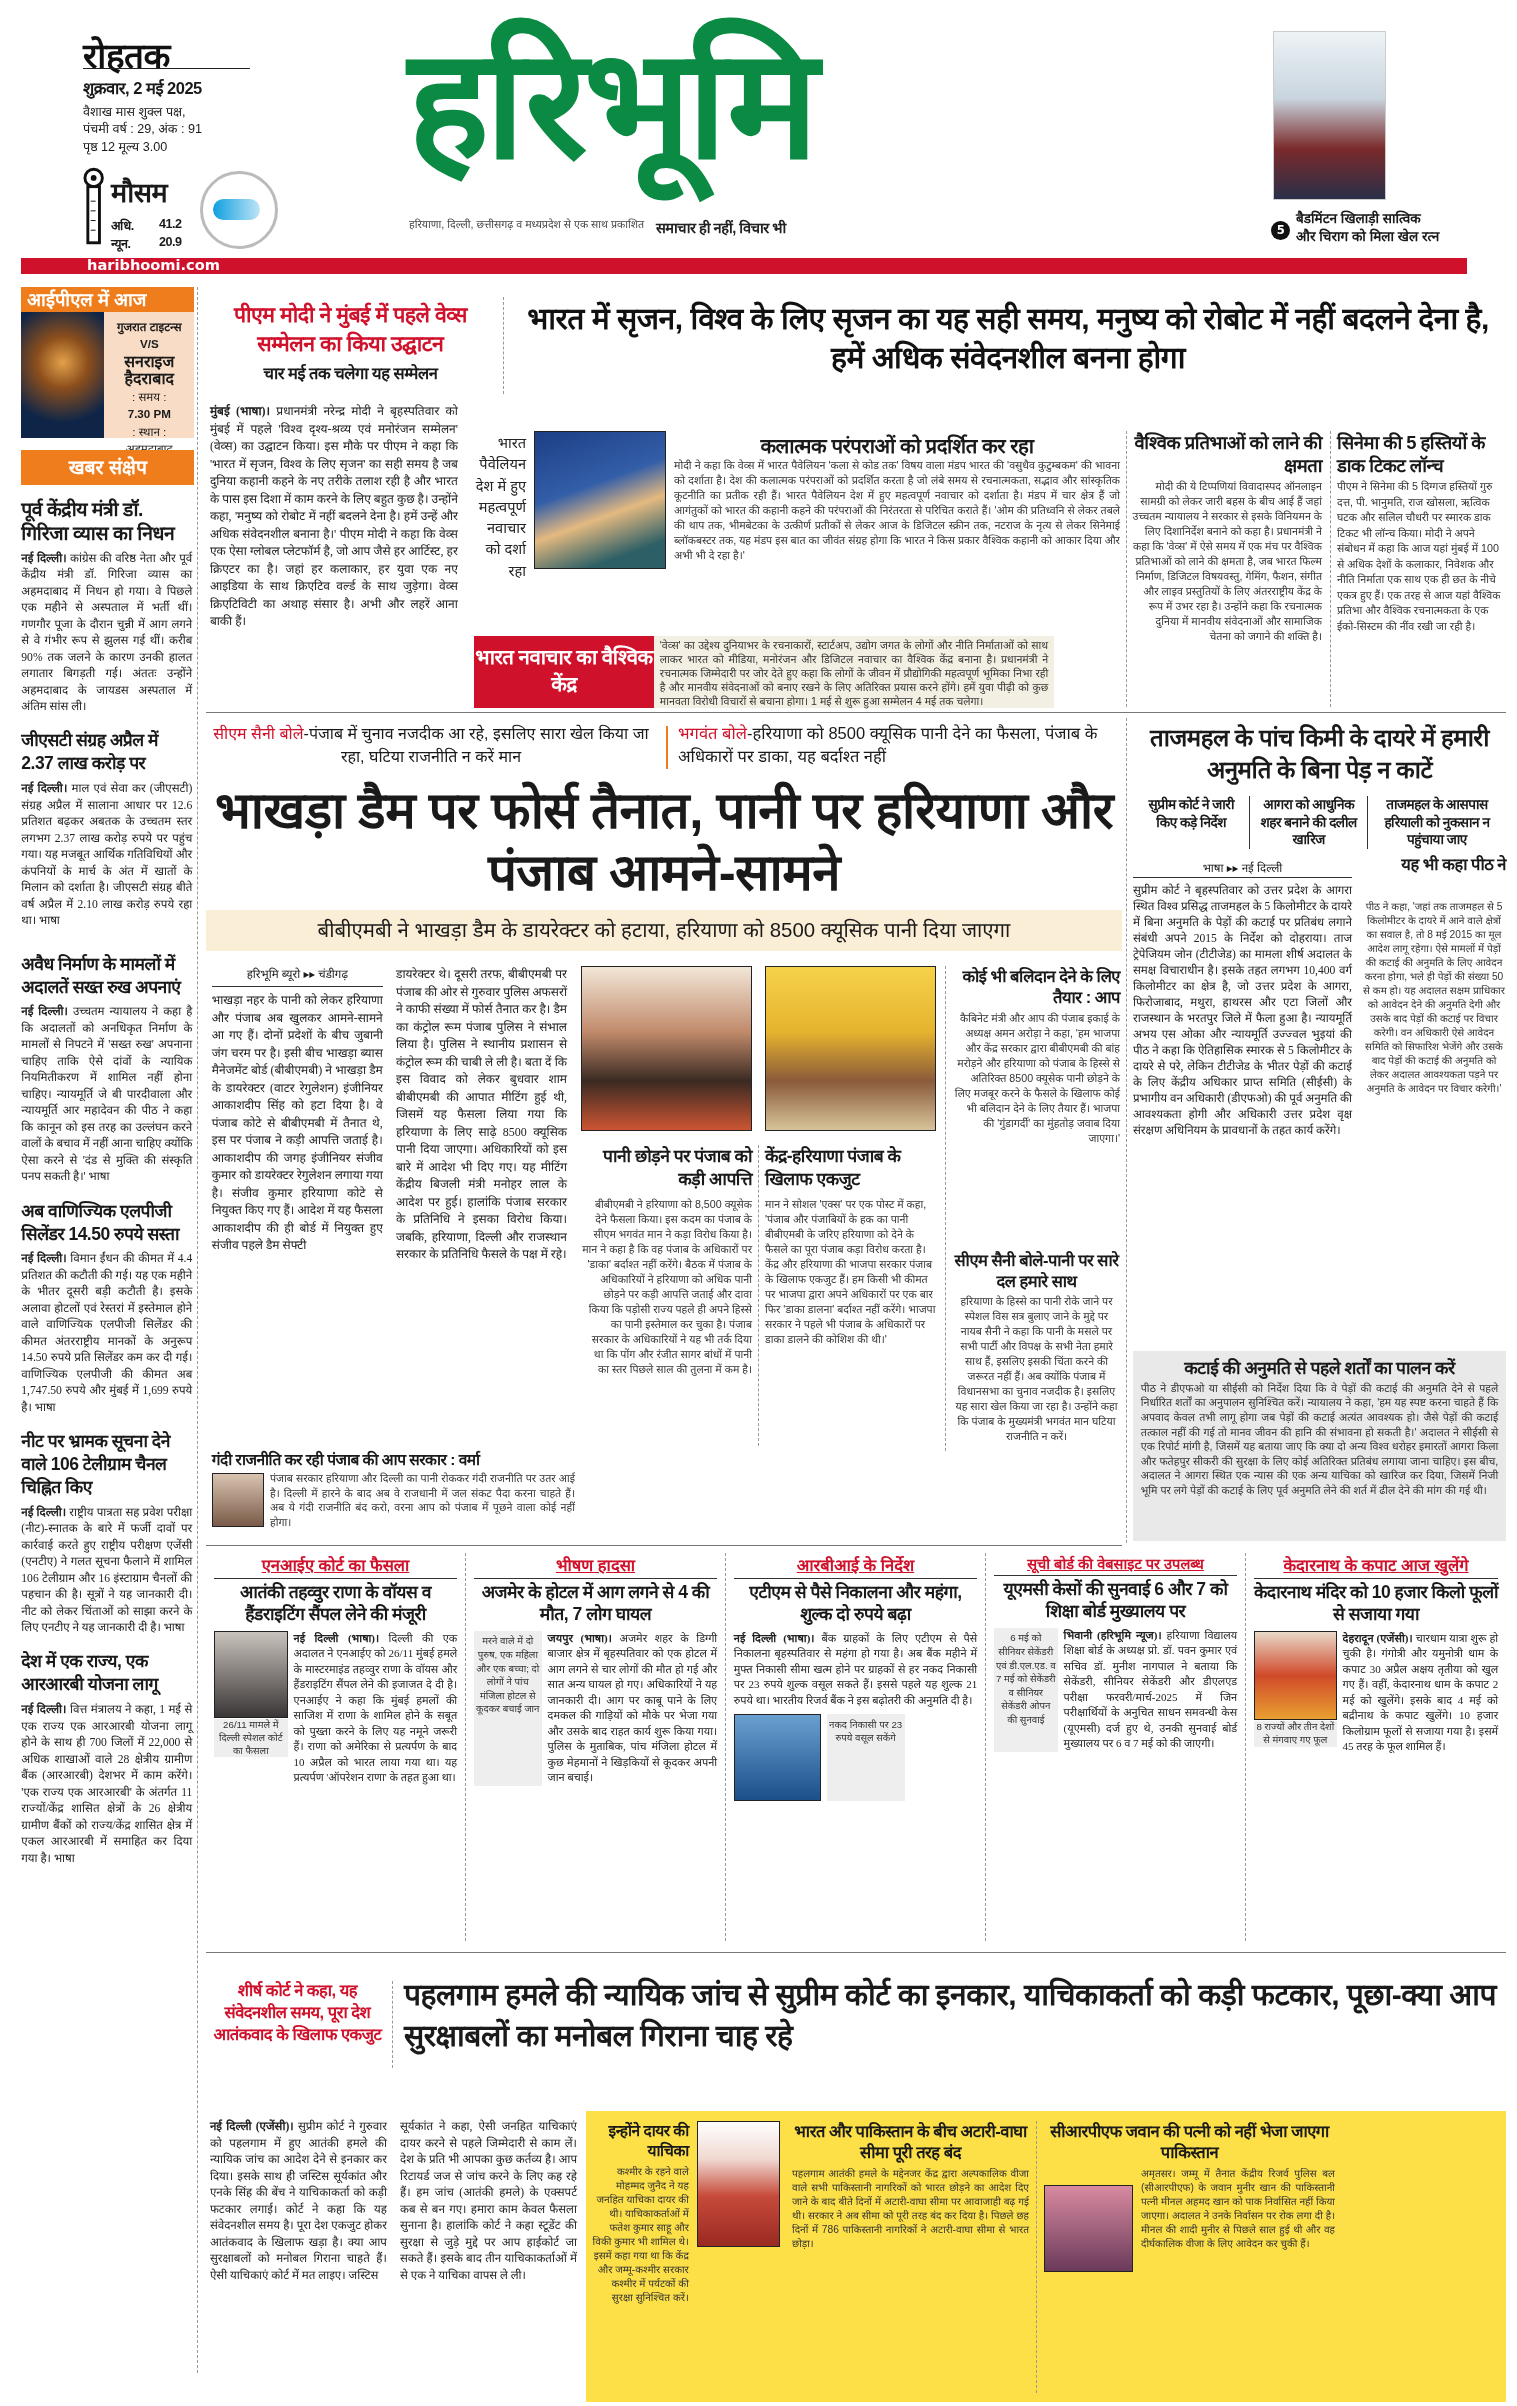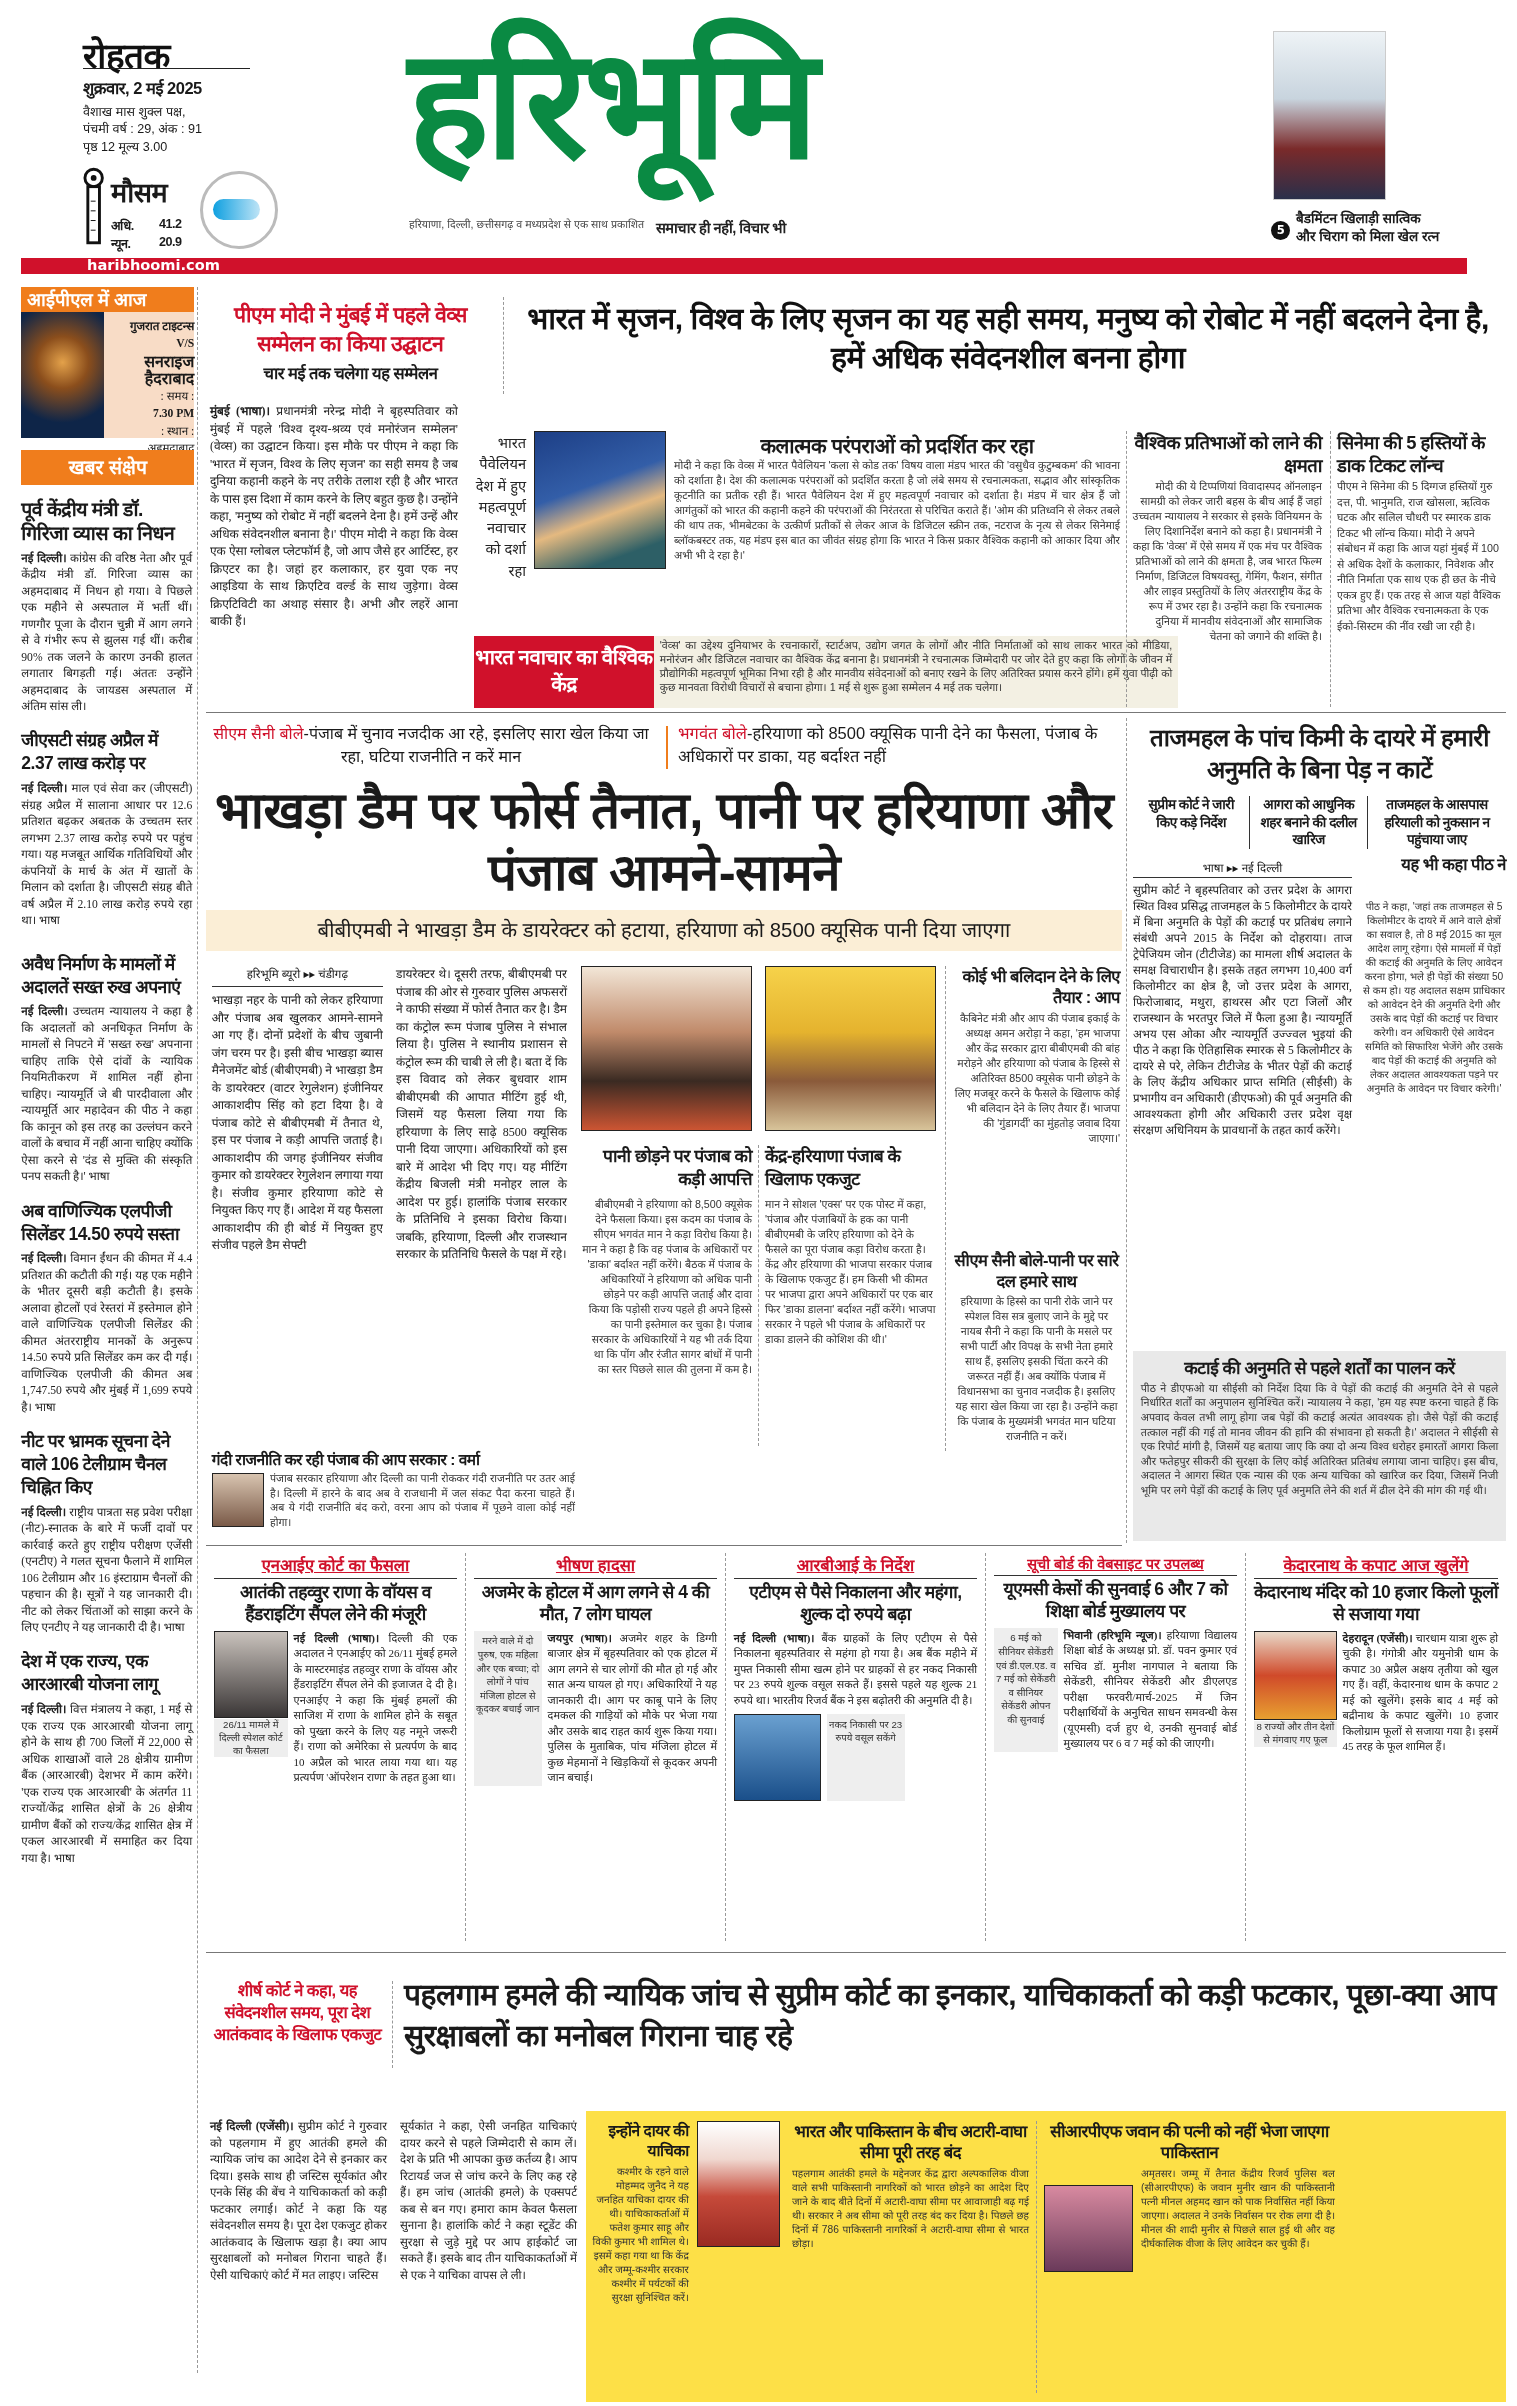--- a/index.html
+++ b/index.html
@@ -57,21 +57,21 @@
   <div class="abs" style="left:1758px;"></div>
   <div class="abs" style="left:1273px;top:31px;width:113px;height:169px;background:linear-gradient(180deg,#eef3f6 0%,#c8d4de 40%,#7a2a2a 70%,#2a2f4a 100%);border:1px solid #ccc;"></div>
   <div class="abs" style="left:1271px;top:221px;width:19.4px;height:19.4px;border-radius:50%;background:#111;color:#fff;font-size:11.6px;font-weight:bold;text-align:center;line-height:19.4px;">5</div>
   <div class="abs cond" style="left:1296px;top:210px;width:146px;font-size:13.6px;line-height:17.5px;font-weight:bold;">बैडमिंटन खिलाड़ी सात्विक और चिराग को मिला खेल रत्न</div>
 </div>
 
 <div class="abs" style="left:21.3px;top:287px;width:173px;height:2115px;">
   <div class="abs orange-tag" style="left:0;top:0;width:173px;height:25px;font-size:18.4px;line-height:25px;padding-left:5.8px;font-family:'Liberation Sans',sans-serif;">आईपीएल में आज</div>
   <div class="abs" style="left:0;top:25px;width:173px;height:126px;display:flex;">
     <div style="width:83px;height:126px;background:radial-gradient(circle at 50% 40%,#e3a14a 0%,#8b4e1c 30%,#0e2548 70%);"></div>
-    <div style="flex:1;background:#f8dcc6;text-align:right;font-family:Liberation Serif, serif;font-size:11.6px;line-height:17.5px;padding-top:5.8px;">
+    <div style="flex:1;background:#f8dcc6;text-align:center;font-family:Liberation Sans, sans-serif;font-size:11.6px;line-height:17.5px;padding-top:5.8px;">
       <div style="font-weight:bold;">गुजरात टाइटन्स</div>
       <div style="font-weight:bold;">V/S</div>
       <div style="font-weight:bold;font-size:16px;">सनराइज हैदराबाद</div>
       <div>: समय :</div>
       <div style="font-weight:bold;">7.30 PM</div>
       <div>: स्थान :</div>
       <div>अहमदाबाद</div>
     </div>
   </div>
   <div class="abs orange-tag" style="left:0;top:163px;width:173px;height:35px;font-size:19.4px;line-height:35px;text-align:center;font-family:'Liberation Sans',sans-serif;">खबर संक्षेप</div>
@@ -113,21 +113,21 @@
   </div>
   <div class="abs vdiv" style="left:297px;top:9.7px;height:97px;"></div>
   <div class="abs hl" style="left:307px;top:11.6px;width:990px;font-size:30px;line-height:39px;text-align:center;font-weight:bold;color:#111;">भारत में सृजन, विश्व के लिए सृजन का यह सही समय, मनुष्य को रोबोट में नहीं बदलने देना है, हमें अधिक संवेदनशील बनना होगा</div>
 
   <div class="abs cond" style="left:264px;top:146px;width:56px;font-size:14.6px;line-height:21.3px;text-align:right;color:#222;">भारत पैवेलियन देश में हुए महत्वपूर्ण नवाचार को दर्शा रहा</div>
   <div class="abs photo" style="left:328px;top:144px;width:132px;height:138px;background:linear-gradient(160deg,#1d3f86 0%,#335ea8 40%,#e4b980 60%,#2d5f66 85%);"></div>
 
   <div class="abs hl" style="left:468px;top:144px;width:446px;font-size:20.4px;text-align:center;">कलात्मक परंपराओं को प्रदर्शित कर रहा</div>
   <div class="abs small-txt" style="left:468px;top:171px;width:446px;font-size:10.7px;line-height:15px;text-align:justify;">मोदी ने कहा कि वेव्स में भारत पैवेलियन 'कला से कोड तक' विषय वाला मंडप भारत की 'वसुधैव कुटुम्बकम' की भावना को दर्शाता है। देश की कलात्मक परंपराओं को प्रदर्शित करता है जो लंबे समय से रचनात्मकता, सद्भाव और सांस्कृतिक कूटनीति का प्रतीक रही हैं। भारत पैवेलियन देश में हुए महत्वपूर्ण नवाचार को दर्शाता है। मंडप में चार क्षेत्र हैं जो आगंतुकों को भारत की कहानी कहने की परंपराओं की निरंतरता से परिचित कराते हैं। 'ओम की प्रतिध्वनि से लेकर तबले की थाप तक, भीमबेटका के उत्कीर्ण प्रतीकों से लेकर आज के डिजिटल स्क्रीन तक, नटराज के नृत्य से लेकर सिनेमाई ब्लॉकबस्टर तक, यह मंडप इस बात का जीवंत संग्रह होगा कि भारत ने किस प्रकार वैश्विक कहानी को आकार दिया और अभी भी दे रहा है।'</div>
 
-  <div class="abs" style="left:268px;top:349px;width:704px;height:72px;display:flex;">
+  <div class="abs" style="left:268px;top:349px;width:580px;height:72px;display:flex;">
     <div class="hl" style="width:180px;background:#d0112b;color:#fff;font-size:20.4px;line-height:27px;text-align:center;padding-top:7.8px;">भारत नवाचार का वैश्विक केंद्र</div>
     <div class="small-txt boxbg" style="flex:1;font-size:10.7px;line-height:14px;padding:1.9px 5.8px;text-align:justify;">'वेव्स' का उद्देश्य दुनियाभर के रचनाकारों, स्टार्टअप, उद्योग जगत के लोगों और नीति निर्माताओं को साथ लाकर भारत को मीडिया, मनोरंजन और डिजिटल नवाचार का वैश्विक केंद्र बनाना है। प्रधानमंत्री ने रचनात्मक जिम्मेदारी पर जोर देते हुए कहा कि लोगों के जीवन में प्रौद्योगिकी महत्वपूर्ण भूमिका निभा रही है और मानवीय संवेदनाओं को बनाए रखने के लिए अतिरिक्त प्रयास करने होंगे। हमें युवा पीढ़ी को कुछ मानवता विरोधी विचारों से बचाना होगा। 1 मई से शुरू हुआ सम्मेलन 4 मई तक चलेगा।</div>
   </div>
 
   <div class="abs vdiv" style="left:920px;top:144px;height:276px;"></div>
   <div class="abs hl" style="left:926px;top:144px;width:190px;font-size:18.4px;line-height:23px;text-align:right;">वैश्विक प्रतिभाओं को लाने की क्षमता</div>
   <div class="abs small-txt" style="left:926px;top:192px;width:190px;font-size:10.7px;line-height:15px;text-align:right;">मोदी की ये टिप्पणियां विवादास्पद ऑनलाइन सामग्री को लेकर जारी बहस के बीच आई हैं जहां उच्चतम न्यायालय ने सरकार से इसके विनियमन के लिए दिशानिर्देश बनाने को कहा है। प्रधानमंत्री ने कहा कि 'वेव्स' में ऐसे समय में एक मंच पर वैश्विक प्रतिभाओं को लाने की क्षमता है, जब भारत फिल्म निर्माण, डिजिटल विषयवस्तु, गेमिंग, फैशन, संगीत और लाइव प्रस्तुतियों के लिए अंतरराष्ट्रीय केंद्र के रूप में उभर रहा है। उन्होंने कहा कि रचनात्मक दुनिया में मानवीय संवेदनाओं और सामाजिक चेतना को जगाने की शक्ति है।</div>
   <div class="abs vdiv" style="left:1124px;top:144px;height:276px;"></div>
   <div class="abs hl" style="left:1131px;top:144px;width:165px;font-size:18.4px;line-height:23px;">सिनेमा की 5 हस्तियों के डाक टिकट लॉन्च</div>
   <div class="abs small-txt" style="left:1131px;top:192px;width:165px;font-size:10.7px;line-height:15.5px;">पीएम ने सिनेमा की 5 दिग्गज हस्तियों गुरु दत्त, पी. भानुमति, राज खोसला, ऋत्विक घटक और सलिल चौधरी पर स्मारक डाक टिकट भी लॉन्च किया। मोदी ने अपने संबोधन में कहा कि आज यहां मुंबई में 100 से अधिक देशों के कलाकार, निवेशक और नीति निर्माता एक साथ एक ही छत के नीचे एकत्र हुए हैं। एक तरह से आज यहां वैश्विक प्रतिभा और वैश्विक रचनात्मकता के एक ईको-सिस्टम की नींव रखी जा रही है।</div>

